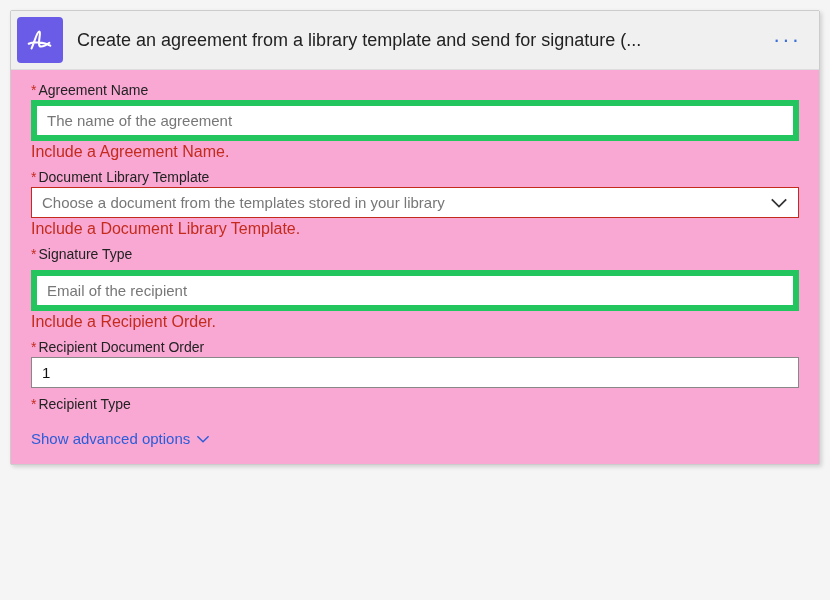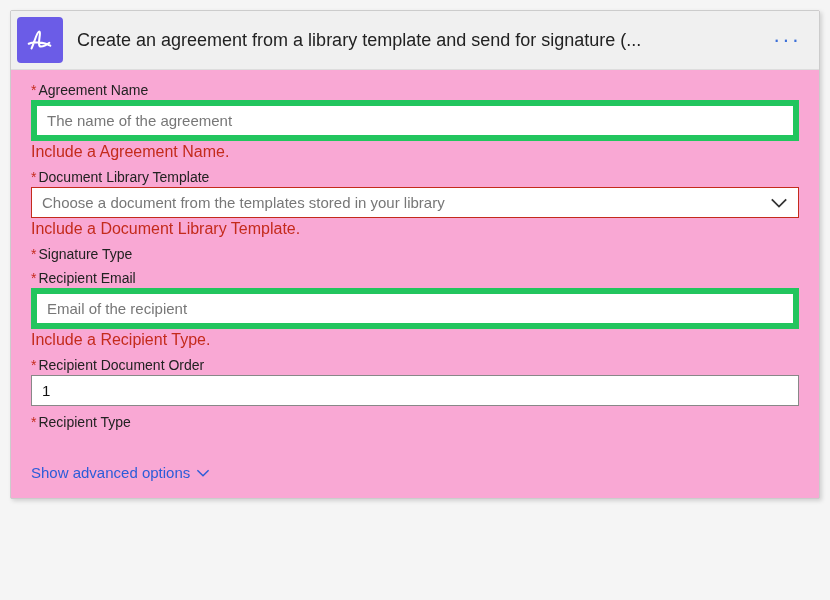--- a/index.html
+++ b/index.html
@@ -118,21 +118,21 @@
       color: #c42b1c;
       font-size: 16px;
       margin-top: 2px;
     }
     .advanced-link {
       color: #2b5cd9;
       font-size: 15px;
       cursor: pointer;
       display: inline-flex;
       align-items: center;
-      margin-top: 26px;
+      margin-top: 10px;
     }
     .advanced-link .chev-small svg {
       width: 14px;
       height: 10px;
       margin-left: 6px;
     }
   </style>
 </head>
 <body>
 
@@ -170,23 +170,22 @@
       <div class="error-msg">Include a Document Library Template.</div>
     </div>
 
     
     <div class="field">
       <div class="label"><span class="star">*</span><span>Signature Type</span></div>
     </div>
 
     
     <div class="field">
-      <div class="label"><span class="star">*</span><span>Recipient Email</span></div>
       <input class="input-box error" type="text" placeholder="Email of the recipient" style="">
-      <div class="error-msg">Include a Recipient Type.</div>
+      <div class="error-msg">Include a Recipient Order.</div>
     </div>
 
     
     <div class="field">
       <div class="label"><span class="star">*</span><span>Recipient Document Order</span></div>
       <input class="input-box" type="text" value="1" style="">
     </div>
 
     
     <div class="field">

